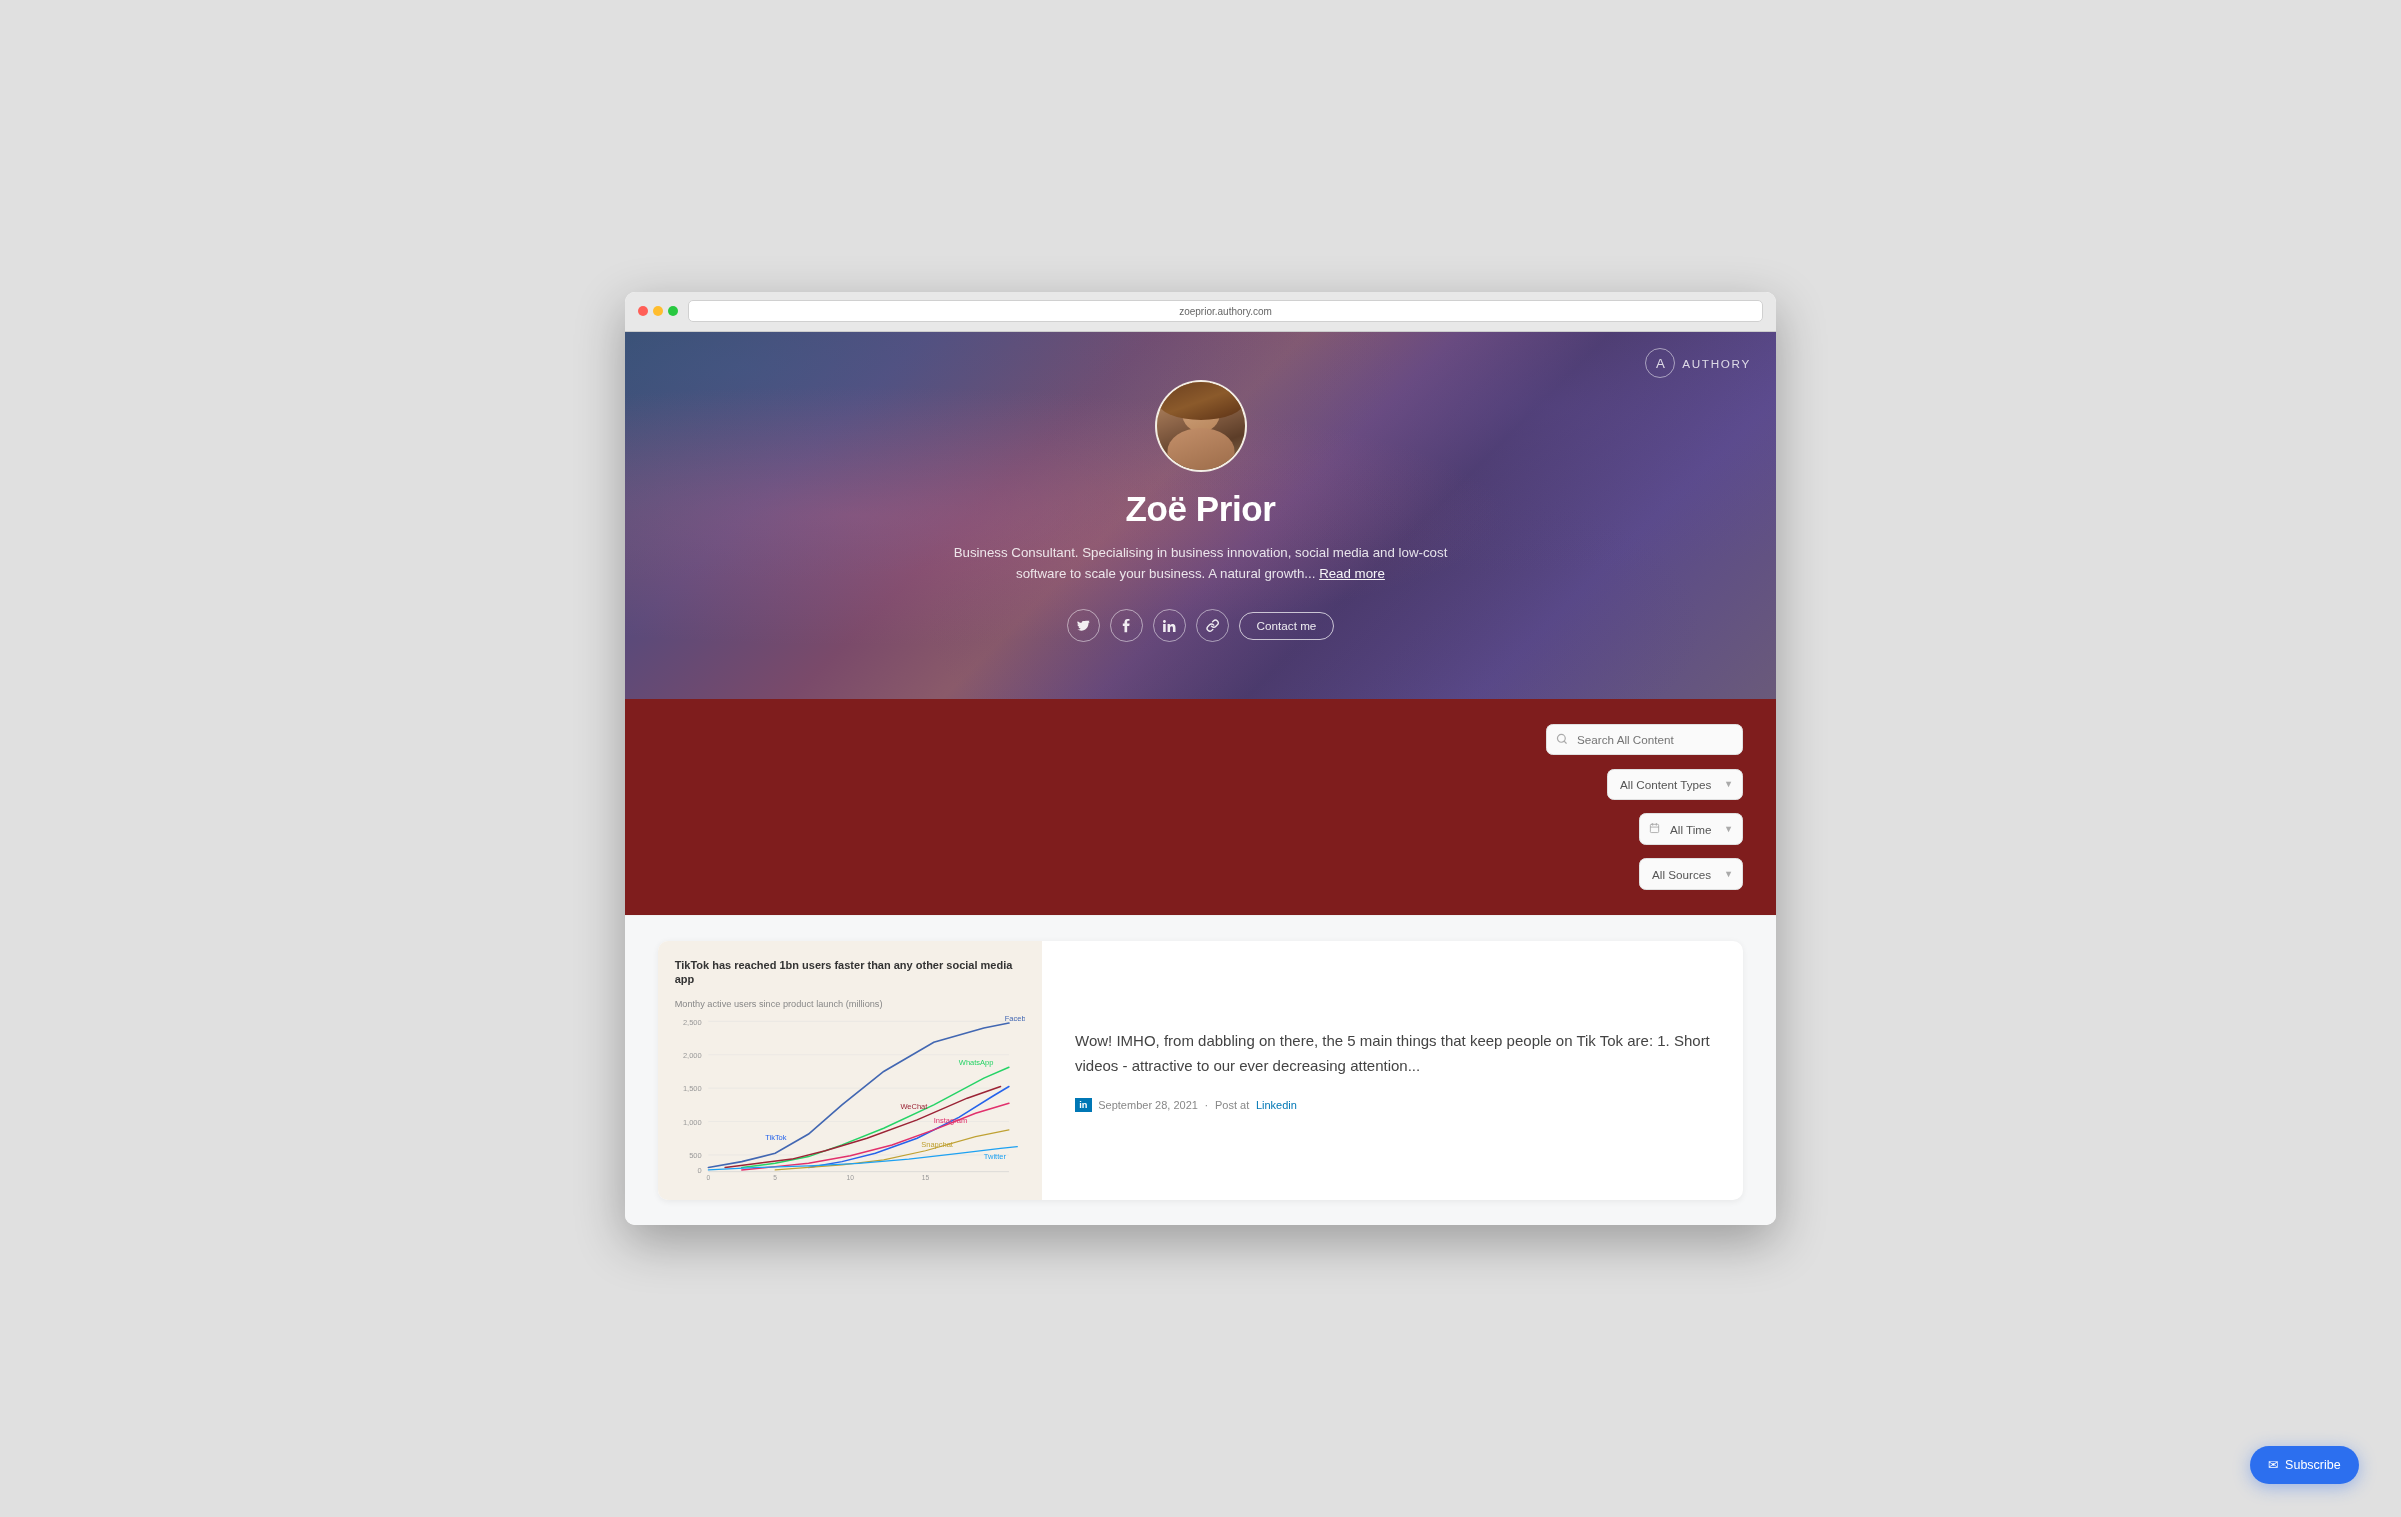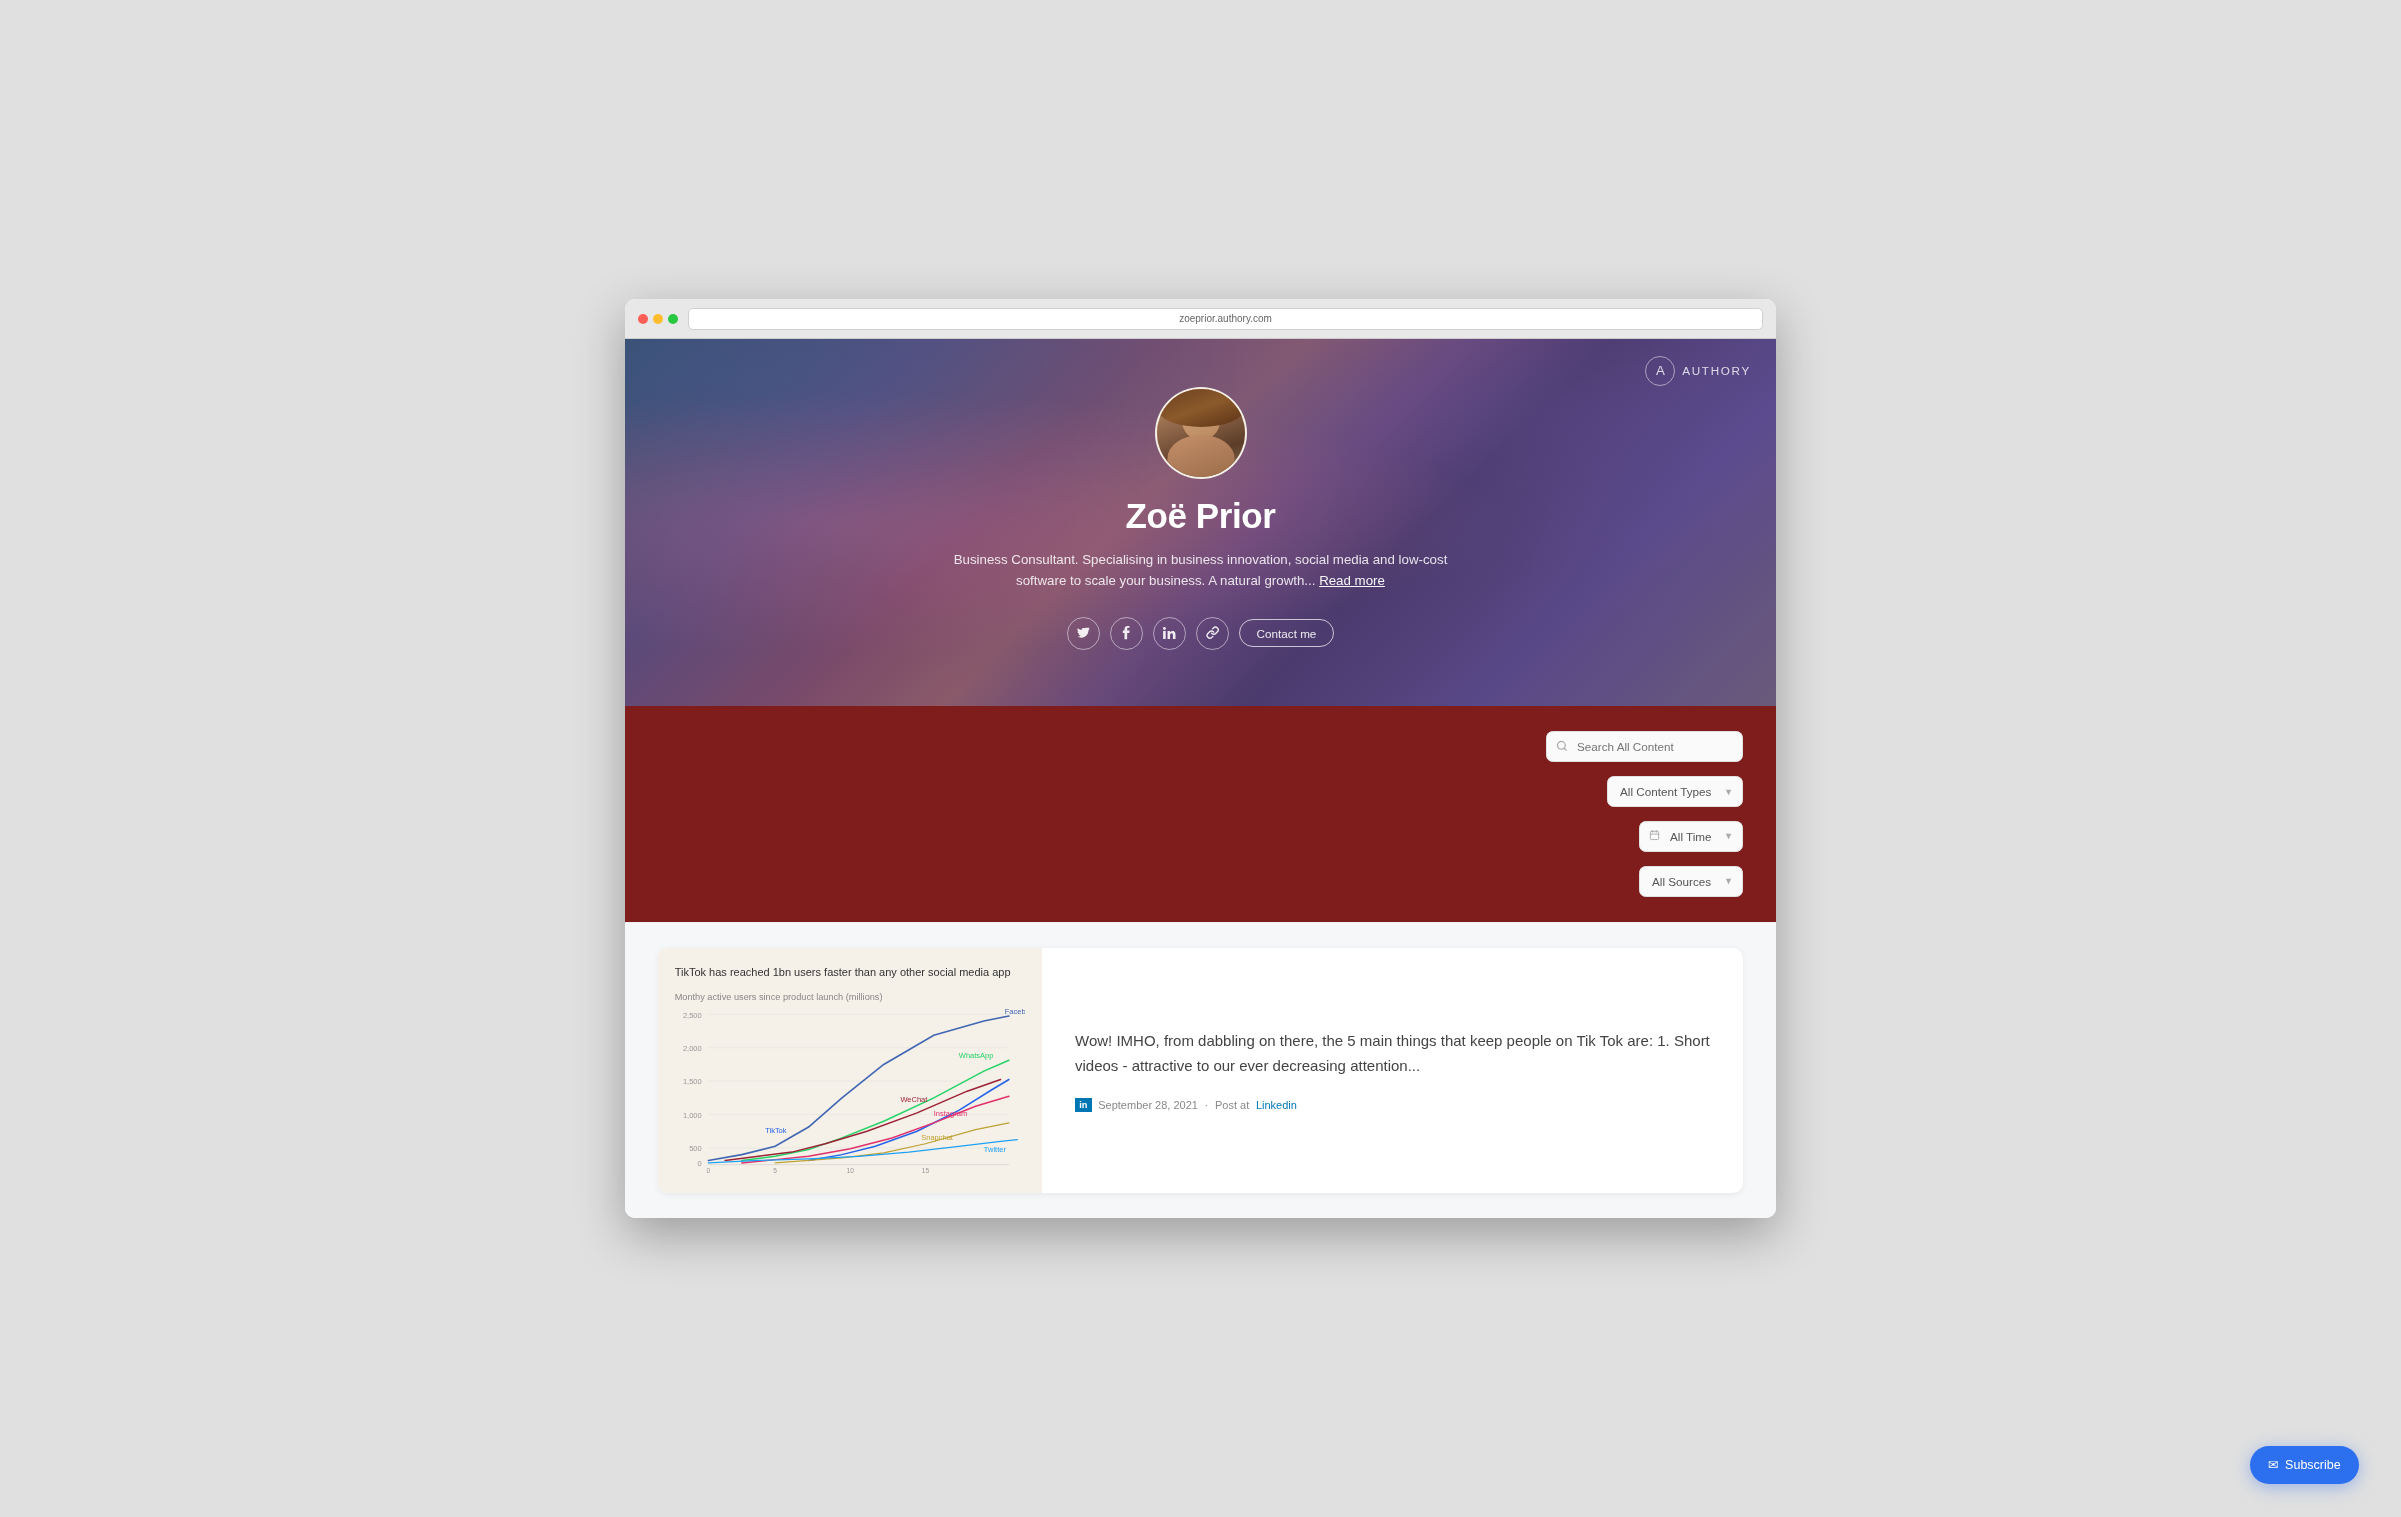--- a/index.html
+++ b/index.html
@@ -350,21 +350,21 @@
       width: 384px;
       flex-shrink: 0;
       background: #f5f0e8;
       padding: 16.7px;
       display: flex;
       flex-direction: column;
     }
 
     .chart-title {
       font-size: 11px;
-      font-weight: 400;
+      font-weight: 700;
       color: #333;
       margin-bottom: 13px;
       line-height: 1.3;
     }
 
     .chart-subtitle {
       font-size: 9.2px;
       color: #888;
       margin-bottom: 4px;
     }

